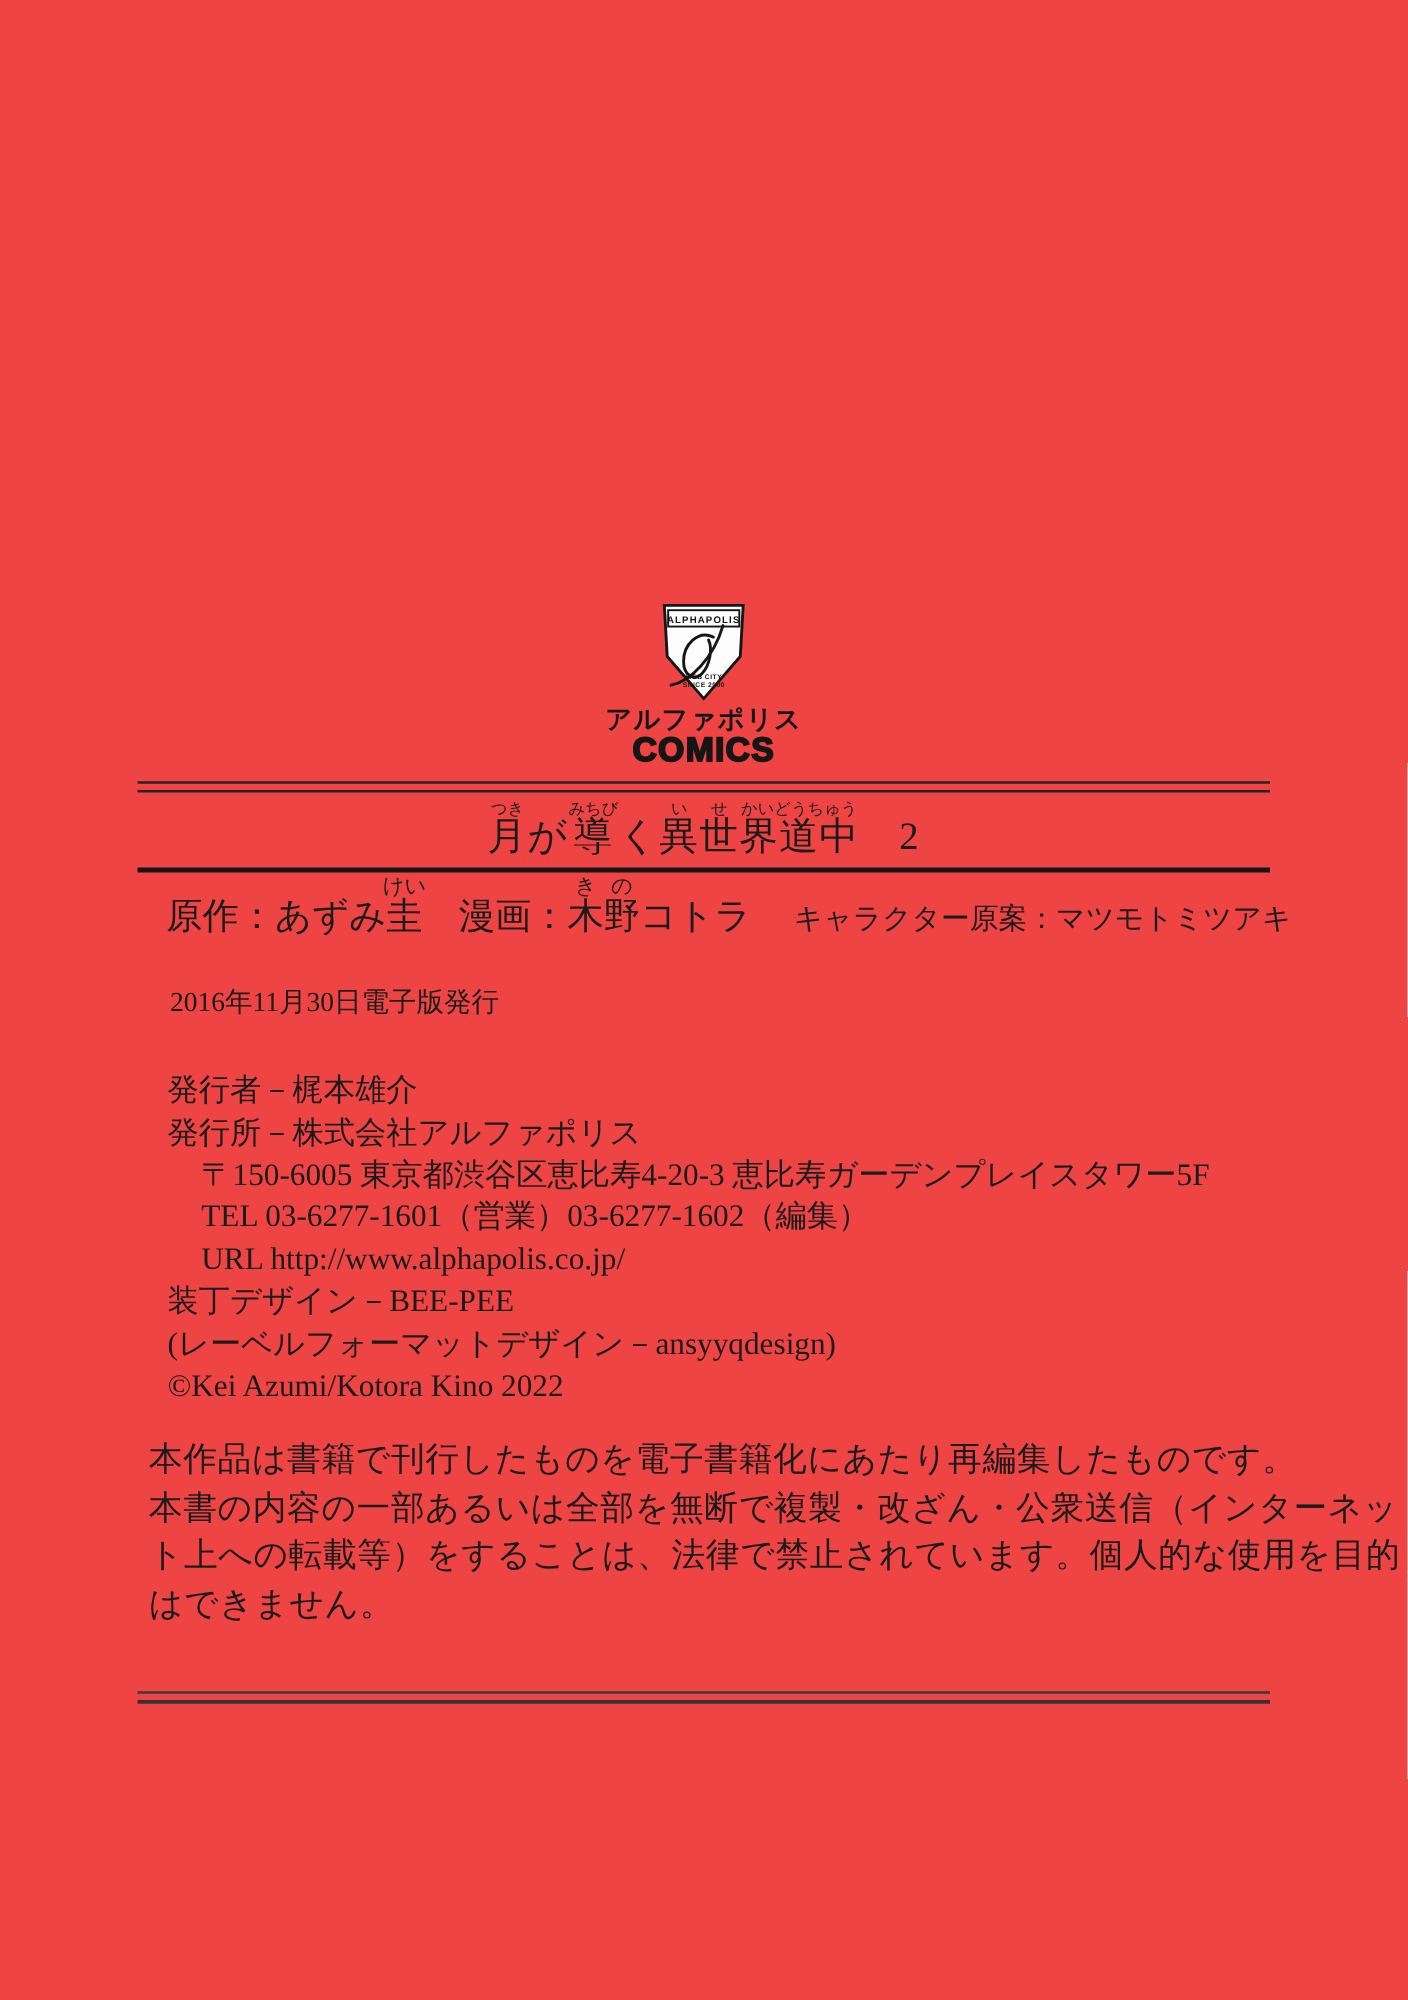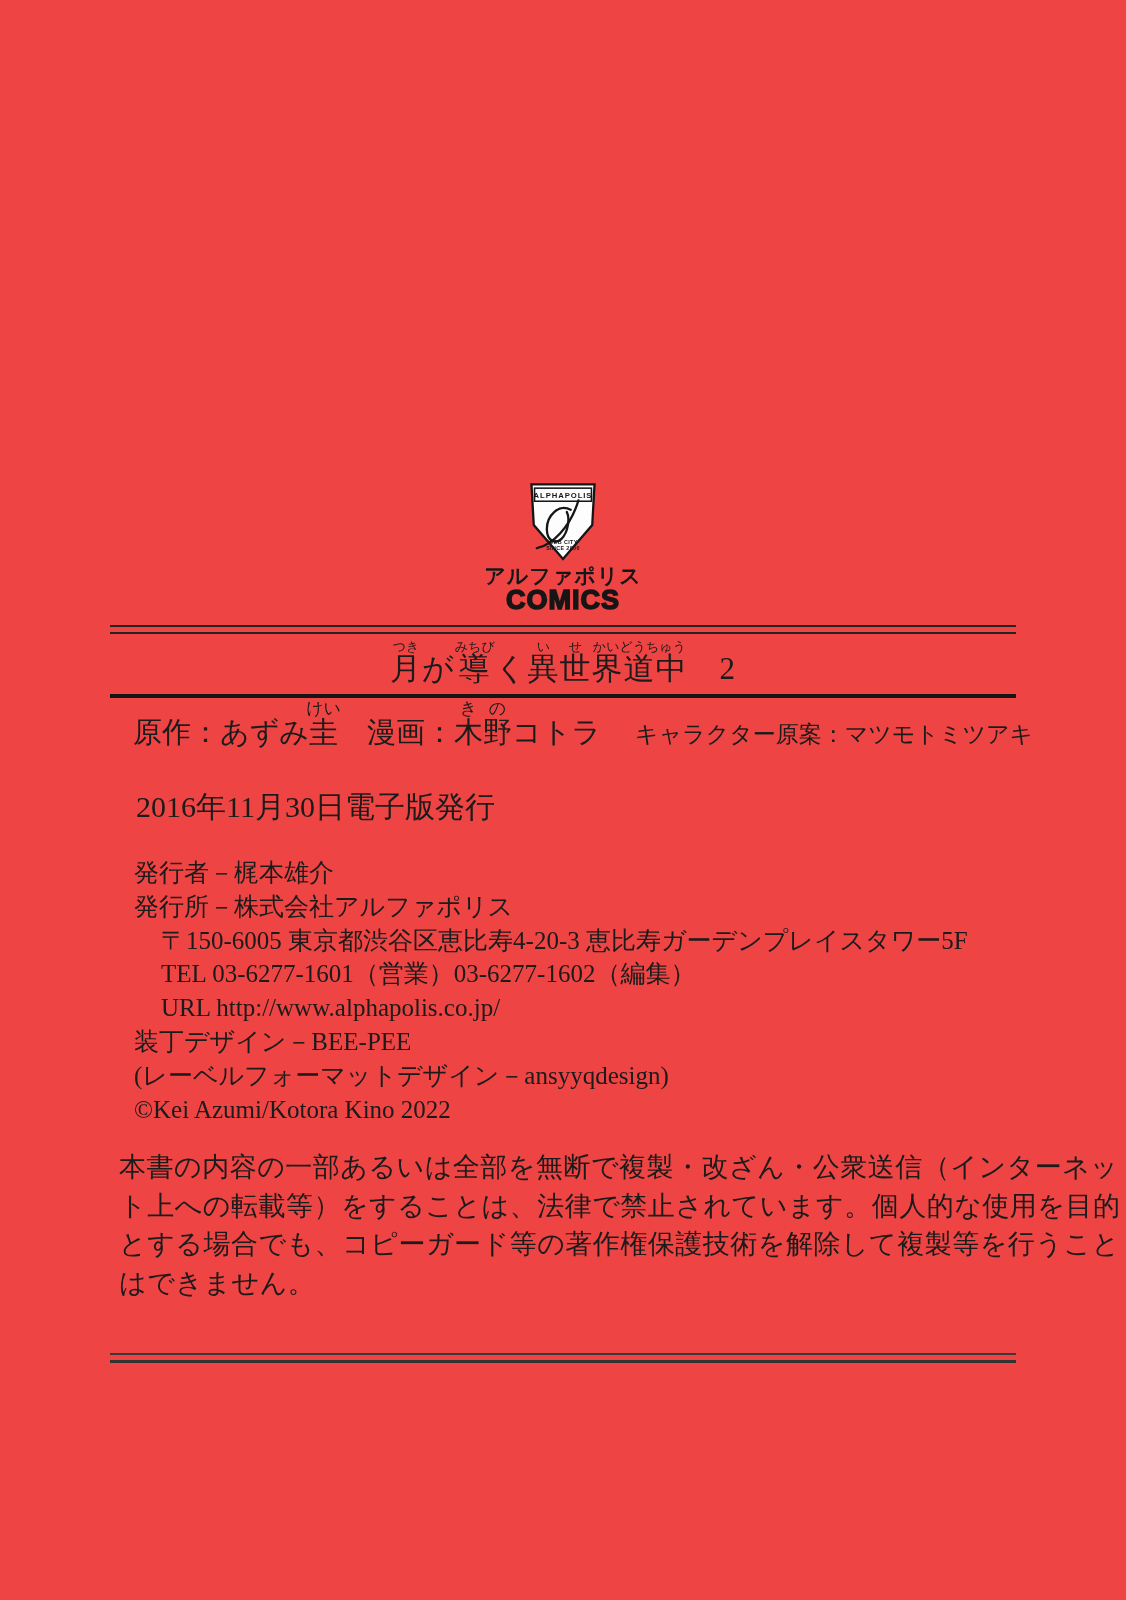--- a/index.html
+++ b/index.html
@@ -87,21 +87,21 @@
   }
   .credits-main { font-size: 29px; }
   .credits-row ruby { ruby-align: center; }
   .credits-row rt { font-size: 17px; }
   .credits-sub { font-size: 23px; margin-left: 34px; }
 
   
   .date-line {
     position: absolute;
     top: 787px; left: 136px;
-    font-size: 30px;
+    font-size: 22px;
     white-space: nowrap;
   }
   .publisher-block {
     position: absolute;
     top: 856px; left: 134px;
     font-size: 25px;
     line-height: 33.8px;
     white-space: nowrap;
   }
   .publisher-block .line.indent { padding-left: 27px; }
@@ -154,21 +154,21 @@
     <div class="line">発行所－株式会社アルファポリス</div>
     <div class="line indent">〒150-6005 東京都渋谷区恵比寿4-20-3 恵比寿ガーデンプレイスタワー5F</div>
     <div class="line indent">TEL 03-6277-1601（営業）03-6277-1602（編集）</div>
     <div class="line indent">URL http://www.alphapolis.co.jp/</div>
     <div class="line">装丁デザイン－BEE-PEE</div>
     <div class="line">(レーベルフォーマットデザイン－ansyyqdesign)</div>
     <div class="line">©Kei Azumi/Kotora Kino 2022</div>
   </div>
 
   <div class="notice-block">
+    <div class="line">本作品は書籍で刊行したものを電子書籍化にあたり再編集したものです。</div>
     <div class="line">本書の内容の一部あるいは全部を無断で複製・改ざん・公衆送信（インターネッ</div>
     <div class="line">ト上への転載等）をすることは、法律で禁止されています。個人的な使用を目的</div>
-    <div class="line">とする場合でも、コピーガード等の著作権保護技術を解除して複製等を行うこと</div>
     <div class="line">はできません。</div>
   </div>
 
   <div class="rule-double-bottom"></div>
 
 </div>
 
 </body></html>

